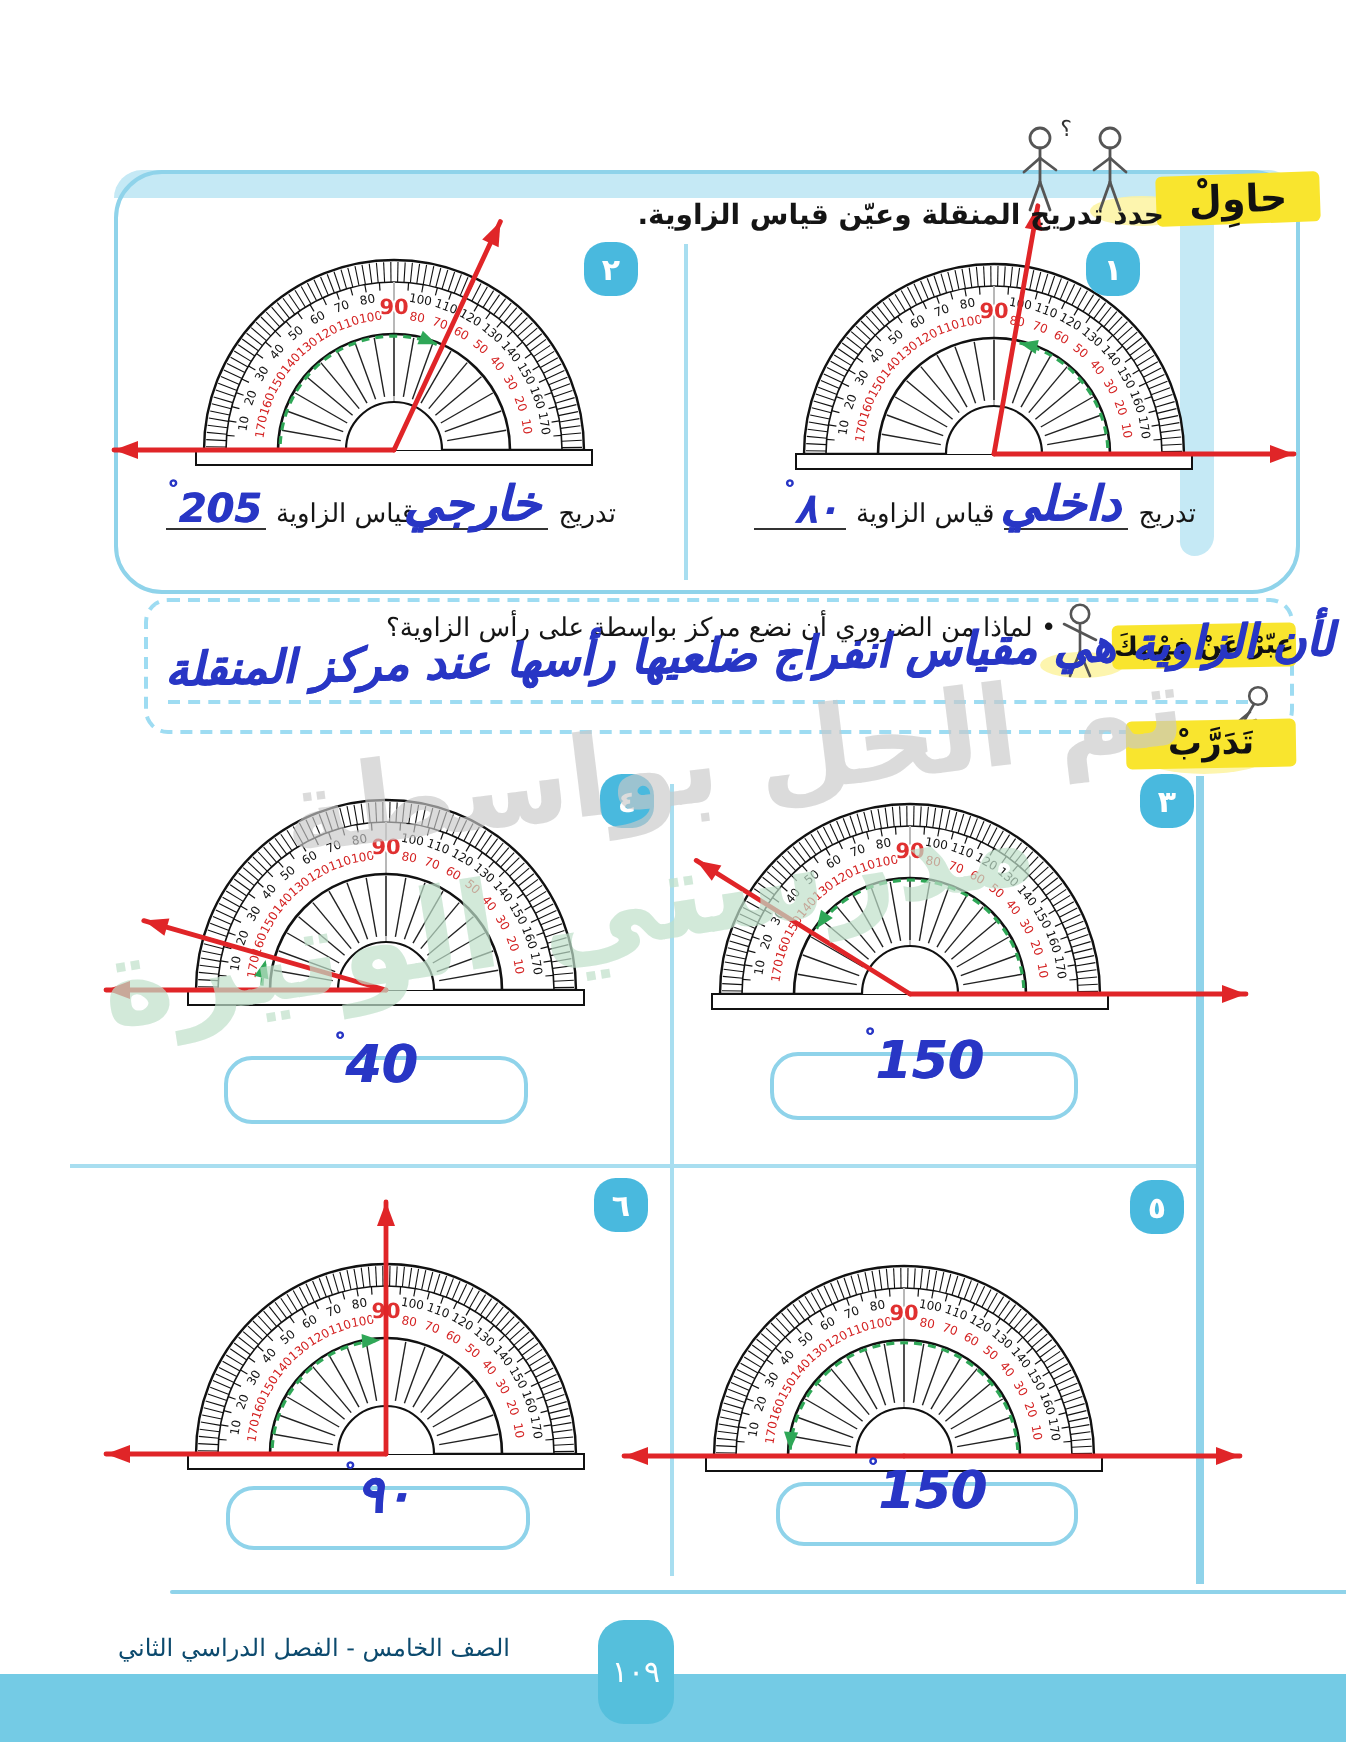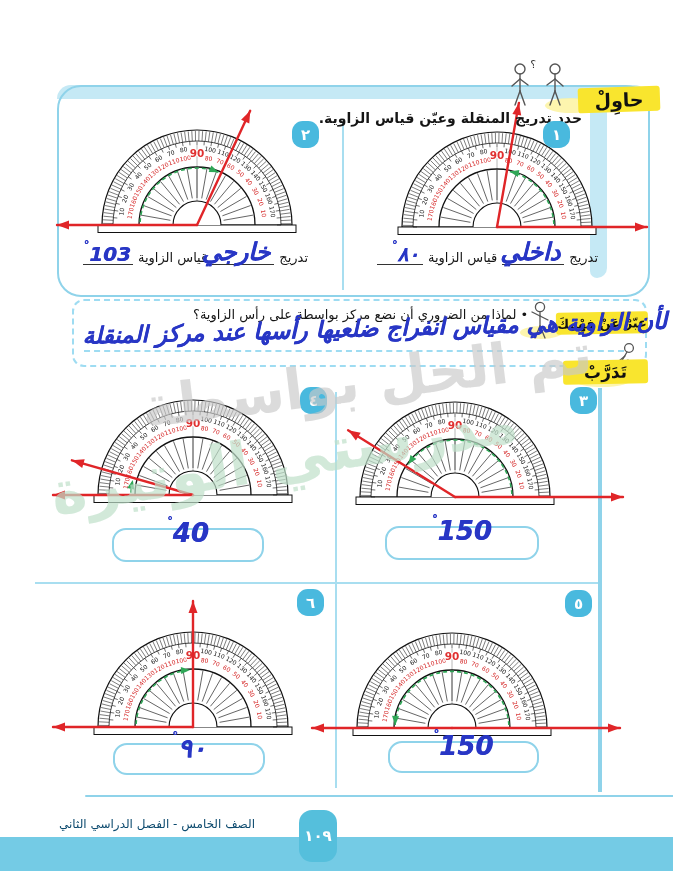--- a/index.html
+++ b/index.html
@@ -12,21 +12,21 @@
   .try-rightband{left:590px;top:95px;width:17px;height:183px;background:var(--band);border-radius:0 0 14px 10px;}
   .try-divider{left:342px;top:122px;width:2px;height:168px;background:var(--thinline);}
   .express-box{left:72px;top:299px;width:571px;height:64px;border:2px dashed var(--dash);border-radius:12px;}
   .express-line{left:84px;top:350px;width:540px;border-top:2px dashed var(--dash);}
   .grid-v1{left:598px;top:388px;width:4px;height:404px;background:var(--frame);}
   .grid-v2{left:335px;top:392px;width:2px;height:396px;background:var(--thinline);}
   .grid-h{left:35px;top:582px;width:563px;height:2px;background:var(--thinline);}
   .footer-line{left:85px;top:795px;width:588px;height:2px;background:var(--frame);border-radius:2px 0 0 2px;}
   .footer-bar{left:0;top:837px;width:673px;height:34px;background:var(--bar);}
   .page-tab{left:299px;top:810px;width:38px;height:52px;background:var(--tab);border-radius:13px;display:flex;align-items:center;justify-content:center;z-index:4;}
-  .page-tab span{color:#fff;font-weight:bold;font-size:15px;}
+  .page-tab span{color:#fff;font-weight:normal;font-size:15px;}
   
   .hl{background:var(--hl);color:#111;font-weight:bold;display:flex;align-items:center;justify-content:center;border-radius:3px;}
   .hl-try{left:578px;top:87px;width:82px;height:25px;font-size:19px;transform:rotate(-2deg);z-index:3;}
   .hl-express{left:556px;top:312px;width:92px;height:22px;font-size:13px;transform:rotate(-1deg);z-index:3;}
   .hl-practice{left:563px;top:360px;width:85px;height:24px;font-size:17px;transform:rotate(-1deg);z-index:3;}
   .splash{background:#fdf3a0;border-radius:50%;opacity:.85;}
   .instr{font-size:14px;font-weight:bold;color:#151515;direction:rtl;}
   .q-text{font-size:13px;color:#151515;direction:rtl;}
   .badge{width:27px;height:27px;background:var(--badge);border-radius:40%;display:flex;align-items:center;justify-content:center;color:#fff;font-weight:bold;font-size:15px;z-index:3;}
   
@@ -72,21 +72,21 @@
         <line x1="50" y1="21" x2="42" y2="27"></line>
         <line x1="50" y1="21" x2="58" y2="28"></line>
         <line x1="50" y1="33" x2="45" y2="47"></line>
         <line x1="50" y1="33" x2="55" y2="47"></line>
     </g>
     <text x="31" y="10" font-size="11" fill="#333">؟</text>
   </svg>
   <div class="abs hl hl-try">
       <span>حاوِلْ</span>
     </div>
-  <div class="abs instr nowrap" style="left:340px;top:100px;width:242px;text-align:center;z-index:3;margin-top:10px;">حدد تدريج المنقلة وعيّن قياس الزاوية.</div>
+  <div class="abs instr nowrap" style="left:340px;top:100px;width:242px;text-align:center;z-index:3;">حدد تدريج المنقلة وعيّن قياس الزاوية.</div>
 
   <div class="abs badge" style="left:543px;top:121px;">
       <span>١</span>
     </div>
   <div class="abs badge" style="left:292px;top:121px;">
       <span>٢</span>
     </div>
 
   <svg class="abs" style="left:327px;top:77px;" width="340" height="178">
       <path d="M75 150 A95 95 0 0 1 265 150 Z" fill="#fff" stroke="#111" stroke-width="1.2"></path>
@@ -471,21 +471,21 @@
 
   <div class="abs ans-row" style="left:62px;top:250px;width:246px;">
     <span>تدريج</span>
     <span class="blank" style="width:62px;">
         <span class="hand">خارجي</span>
       </span>
     <span>قياس الزاوية</span>
     <span class="blank" style="width:50px;">
       <span class="hand hand-measure" style="position:absolute;right:2px;bottom:-2px;font-size:20px;z-index:9;">
           <span class="deg">°</span>
-          <span>103</span>
+          <span>205</span>
         </span>
     </span>
   </div>
 
   <div class="abs express-box"></div>
   <div class="abs express-line"></div>
   <div class="abs splash" style="left:520px;top:326px;width:42px;height:13px;"></div>
   <svg class="abs" style="left:522px;top:300px;" width="36" height="42" viewBox="0 0 36 42">
     <g stroke="#555" stroke-width="1.3" fill="none" stroke-linecap="round">
       <circle cx="18" cy="7" r="4.6"></circle>

